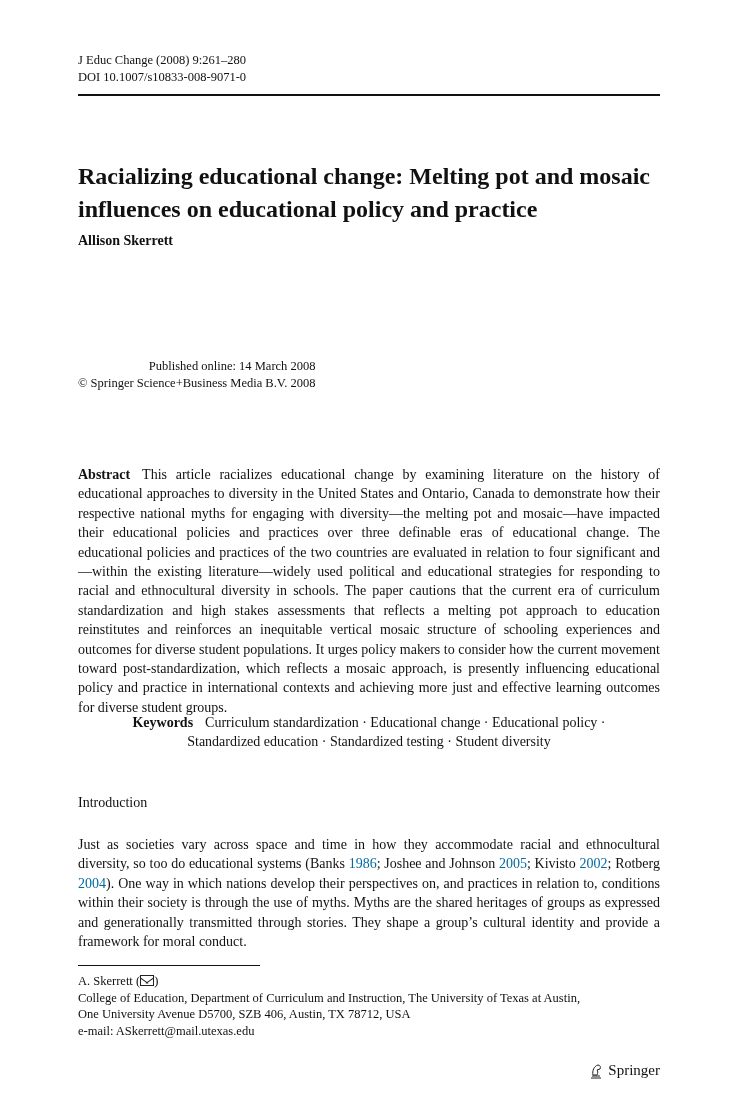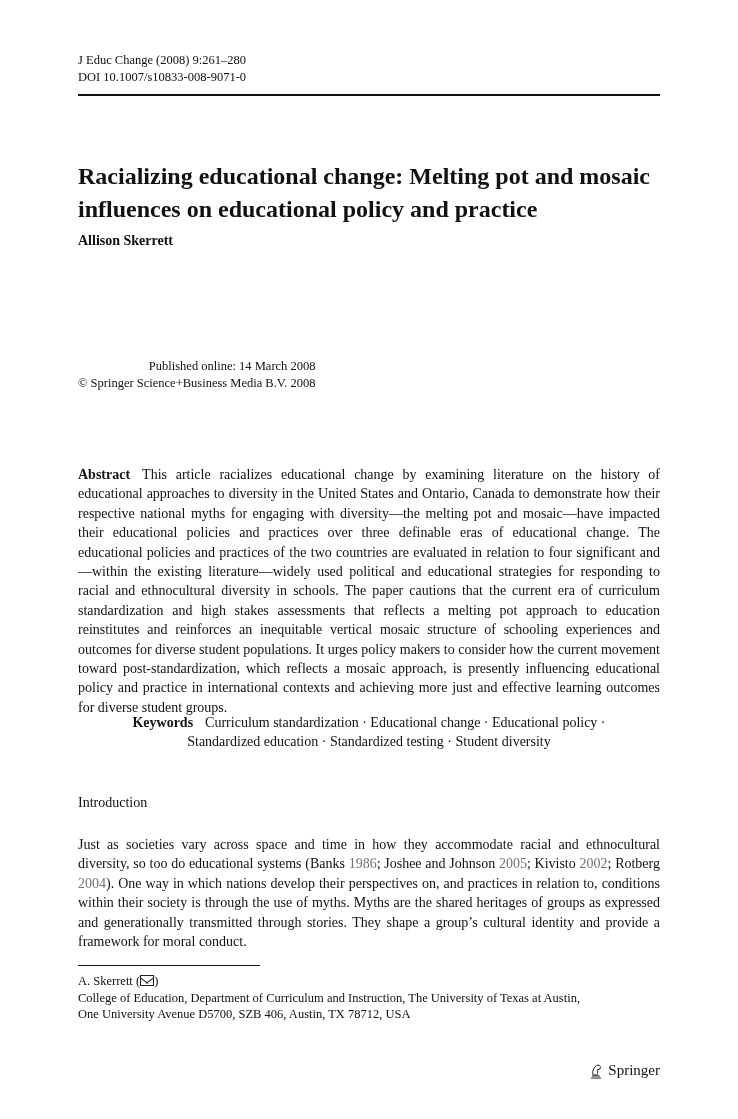--- a/index.html
+++ b/index.html
@@ -9,21 +9,21 @@
   .journal { position: absolute; top: 52px; font-size: 12.5px; line-height: 17px; }
   .rule-top { position: absolute; top: 94px; left: 0; width: 582px; height: 2px; background: #111; }
   .title { position: absolute; top: 160px; font-size: 24px; line-height: 33px; font-weight: bold; width: 582px; }
   .author { position: absolute; top: 233px; font-size: 14px; font-weight: bold; }
   .pubinfo { position: absolute; top: 358px; font-size: 12.5px; line-height: 17px; text-align: right; }
   .abstract { position: absolute; top: 430px; font-size: 14px; line-height: 19.4px; text-align: justify; width: 582px; margin-top: 35px; }
   .label { font-weight: bold; margin-right: 12px; }
   .keywords { position: absolute; top: 713px; font-size: 14px; line-height: 19.4px; width: 582px; text-align: center; }
   .section { position: absolute; top: 795px; font-size: 14px; font-weight: normal; }
   .intro { position: absolute; top: 835px; font-size: 14px; line-height: 19.4px; text-align: justify; width: 582px; }
-  .cite { color: #737373; }
+  .cite { color: #0369a1; }
   .rule-foot { position: absolute; top: 965px; left: 0; width: 182px; height: 1.3px; background: #111; }
   .footnote { position: absolute; top: 973px; font-size: 12.5px; line-height: 16.5px; width: 582px; }
   .envelope { display: inline-block; width: 12px; height: 9px; border: 1px solid #222; position: relative; vertical-align: -1px; overflow: hidden; }
   .envelope::before, .envelope::after { content: ""; position: absolute; top: 4px; width: 10px; height: 1px; background: #222; }
   .envelope::before { left: -2px; transform: rotate(35deg); }
   .envelope::after { right: -2px; transform: rotate(-35deg); }
   .springer { position: absolute; top: 1062px; right: 0; font-size: 15px; display: flex; align-items: flex-start; gap: 4px; }
   .horse { width: 16px; height: 18px; }
 </style>
 </head>
@@ -54,20 +54,21 @@
 
   <div class="section">Introduction</div>
 
   <div class="intro"><span>Just as societies vary across space and time in how they accommodate racial and ethnocultural diversity, so too do educational systems (Banks </span><a class="cite">1986</a><span>; Joshee and Johnson </span><a class="cite">2005</a><span>; Kivisto </span><a class="cite">2002</a><span>; Rotberg </span><a class="cite">2004</a><span>). One way in which nations develop their perspectives on, and practices in relation to, conditions within their society is through the use of myths. Myths are the shared heritages of groups as expressed and generationally transmitted through stories. They shape a group’s cultural identity and provide a framework for moral conduct.</span></div>
 
   <div class="rule-foot"></div>
   <div class="footnote">
     <div><span>A. Skerrett (</span><span class="envelope"></span><span>)</span></div>
     <div>College of Education, Department of Curriculum and Instruction, The University of Texas at Austin,</div>
     <div>One University Avenue D5700, SZB 406, Austin, TX 78712, USA</div>
+    <div>e-mail: ASkerrett@mail.utexas.edu</div>
   </div>
 
   <div class="springer">
     <svg class="horse" viewBox="0 0 16 18">
       <path d="M3 16 L13 16 M4 14 L12 14 M5 13 C4 9 6 4 10 3 C12 3 13 5 12 7 L9 8 C10 9 10 11 9 13 Z" fill="none" stroke="#222" stroke-width="1"></path>
     </svg>
     <span>Springer</span>
   </div>
 </div>
 

